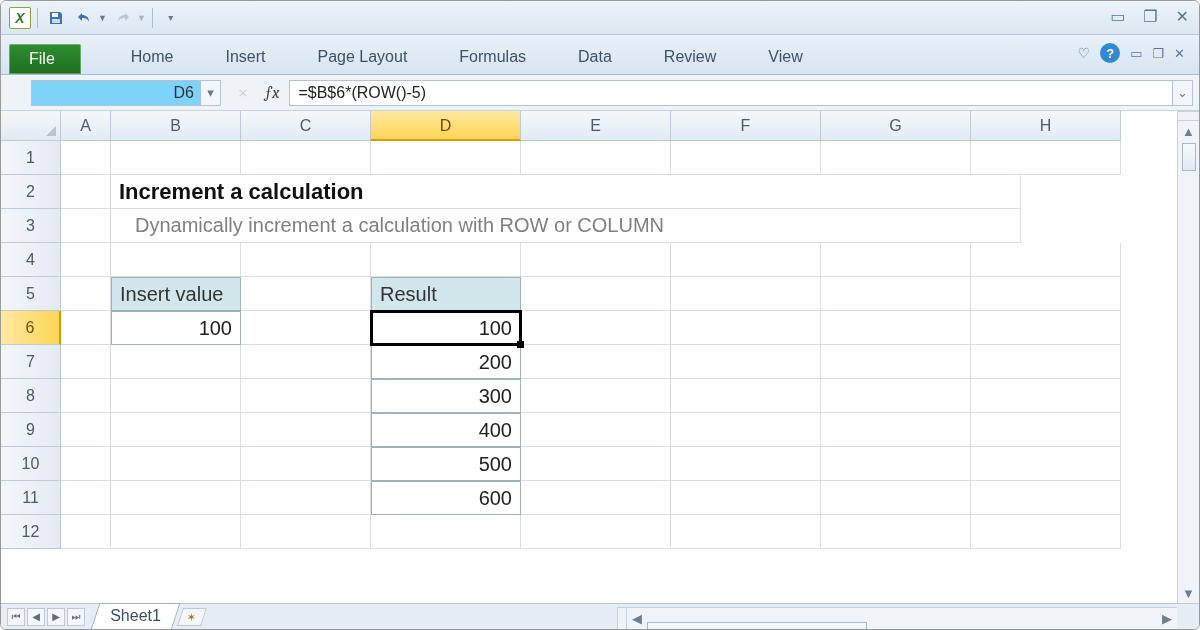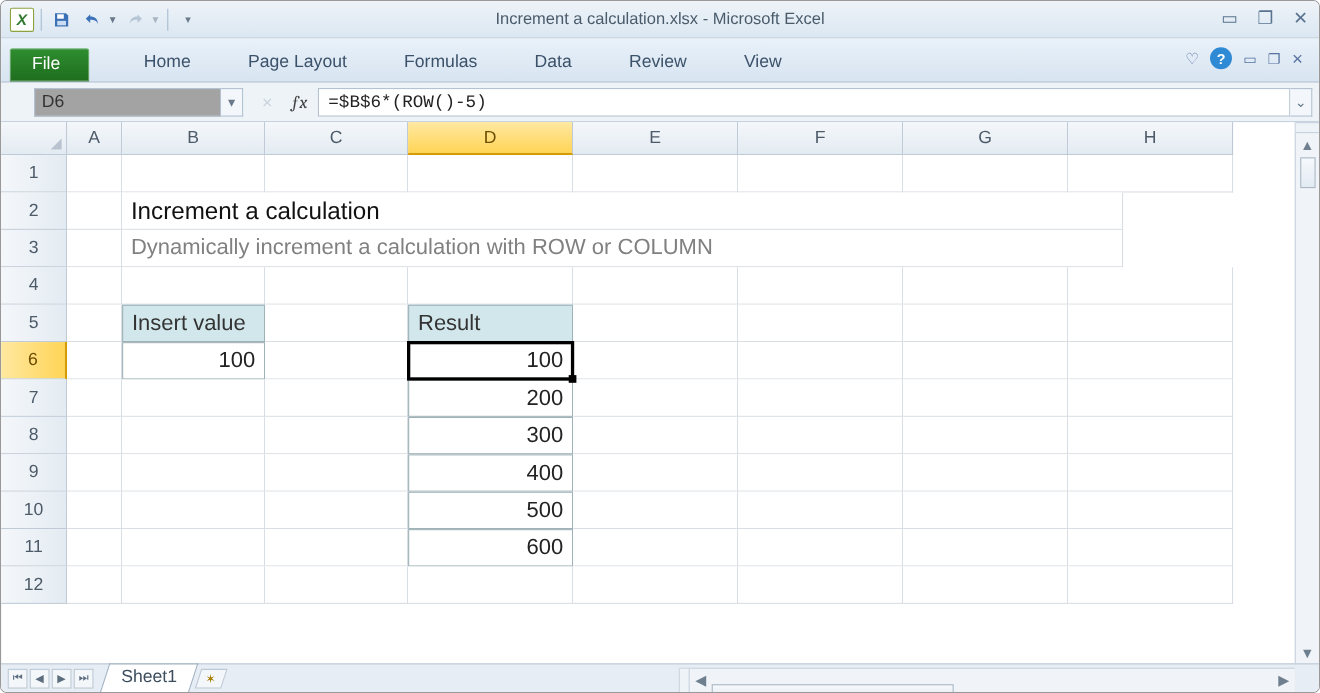--- a/index.html
+++ b/index.html
@@ -114,24 +114,24 @@
   }
   .namebox-wrap {
     display:flex;
     align-items:center;
     margin-left:30px;
   }
   .namebox {
     width:170px;
     height:26px;
     border:1px solid #b4c2d2;
-    background:#a3a3a3;
+    background:#7dd3fc;
     font-size:16px;
     color:#333;
-    text-align:left;
+    text-align:right;
     padding:3px 6px;
   }
   .name-dd {
     width:20px; height:26px;
     border:1px solid #b4c2d2;
     border-left:none;
     background:#f3f7fb;
     display:flex; align-items:center; justify-content:center;
     color:#6a7a8a;
   }
@@ -146,21 +146,21 @@
   .fbar {
     flex:1;
     height:26px;
     border:1px solid #b4c2d2;
     background:#fff;
     margin-left:6px;
     margin-right:30px;
     font-size:16px;
     padding:2px 8px;
     color:#222;
-    font-family:Liberation Mono, monospace;
+    font-family:Liberation Sans, sans-serif;
   }
   .fbar-exp {
     width:20px; height:26px;
     border:1px solid #b4c2d2;
     border-left:none;
     background:#f3f7fb;
     margin-right:6px; margin-left:-30px;
     display:flex;align-items:center;justify-content:center;color:#6a7a8a;
   }
   
@@ -228,22 +228,22 @@
     border-right:1px solid #d9dee4;
     border-bottom:1px solid #d9dee4;
     font-size:18px;
     color:#222;
     padding:4px 8px;
     display:flex; align-items:center;
     background:#fff;
   }
   .cA{width:50px;} .cB{width:130px;} .cC{width:130px;} .cD{width:150px;}
   .cE{width:150px;} .cF{width:150px;} .cG{width:150px;} .cH{width:150px;}
-  .title-text { font-size:22px; font-weight:400; color:#111; }
-  .sub-text { font-size:20px; color:#808080; }
+  .title-text { font-size:22px; font-weight:700; color:#111; }
+  .sub-text { font-size:20px; color:#808080;margin-left:16px; }
   .hdr-cell {
     background:#d2e7ec !important;
     border:1px solid #9fb2b8 !important;
     font-size:20px;
     color:#333;
   }
   .box-cell {
     border:1px solid #9fb2b8 !important;
     justify-content:flex-end;
     font-size:20px;
@@ -339,31 +339,31 @@
     <span style="color:#6a7a8a;font-size:9px;margin-left:-2px">▼</span>
     <div class="qat-btn" style="opacity:.5">
       <svg width="16" height="16" viewBox="0 0 16 16">
           <path d="M10 3l4 4-4 4V8c-4 0-6 1-7 4 0-5 3-7 7-7z" fill="#8aa0b6"></path>
         </svg>
     </div>
     <span style="color:#a8b4c0;font-size:9px;margin-left:-2px">▼</span>
     <span class="qat-sep"></span>
     <div class="qat-btn" style="font-size:10px;color:#6a7a8a">▾</div>
   </div>
-  <div class="titletext">Increment a calculation.xlsx  -  Microsoft Excel</div>
   <div class="winctrls">
     <span>▭</span>
     <span>❐</span>
     <span>✕</span>
   </div>
 </div>
 
 <div class="ribbon">
   <div class="file-tab">File</div>
   <div class="tab">Home</div>
+  <div class="tab">Insert</div>
   <div class="tab">Page Layout</div>
   <div class="tab">Formulas</div>
   <div class="tab">Data</div>
   <div class="tab">Review</div>
   <div class="tab">View</div>
   <div class="ribtools">
     <span style="font-size:14px">♡</span>
     <div class="help-circ">?</div>
     <span>▭</span>
     <span>❐</span>

